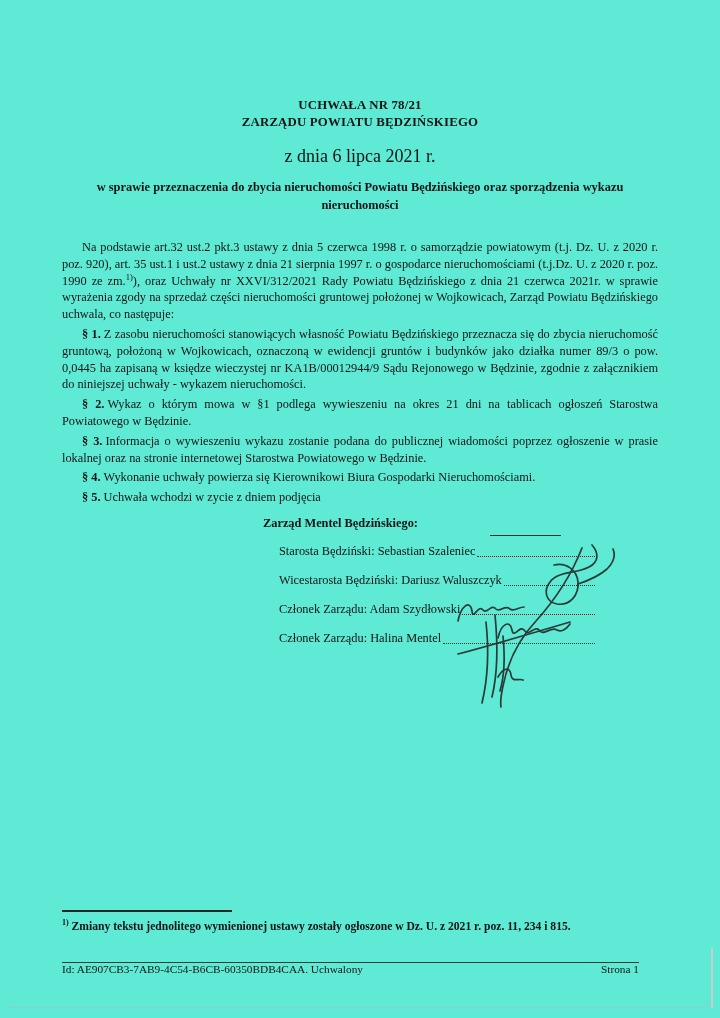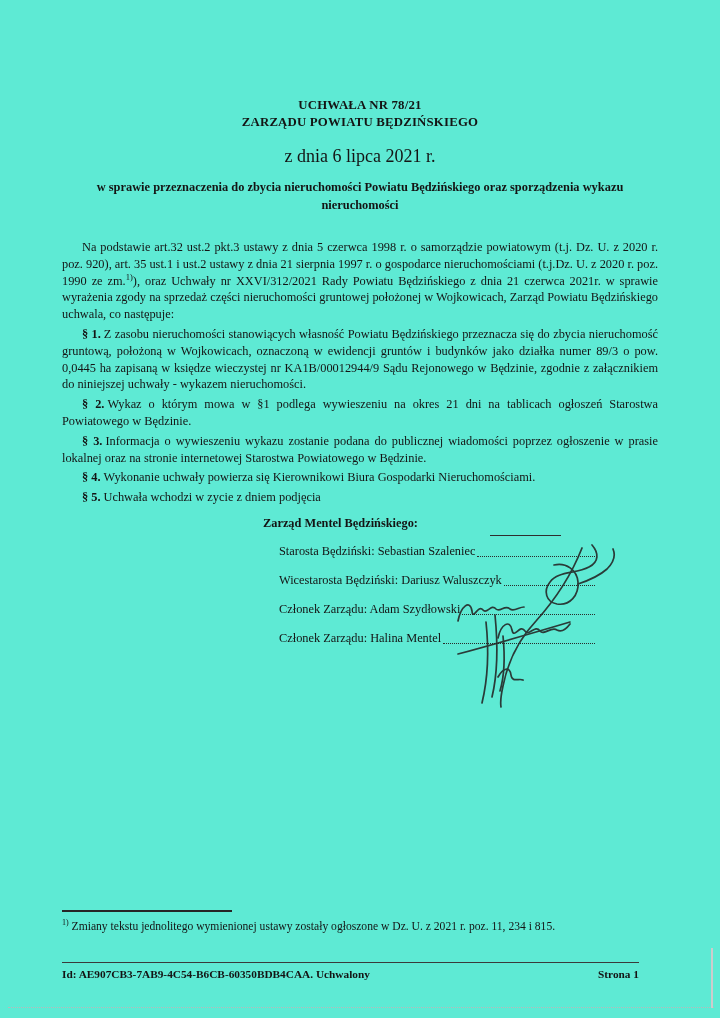--- a/index.html
+++ b/index.html
@@ -26,28 +26,28 @@
   .sig-heading { font-weight:bold; margin-bottom:12px; }
   .sig-row { display:flex; align-items:flex-end; line-height:17px; margin-bottom:12px; }
   .sig-label { white-space:nowrap;margin-left:16px; }
   .sig-dots { flex:1 1 auto; border-bottom:1.6px dotted #2b2b2b; margin:0 0 3px 2px; min-width:20px; }
   .sig-topline { position:absolute; top:535px; left:490px; width:71px; border-top:1.6px solid #2e2e2e; }
 
   
   .ink-svg { position:absolute; top:0; left:0; pointer-events:none; }
 
   
-  .footnote { position:absolute; top:910px; left:62px; width:560px; font-size:11.6px; }
+  .footnote { position:absolute; top:910px; left:62px; width:560px; font-size:11.6px;font-weight:bold; }
   .footnote-rule { width:170px; border-top:2px solid #262626; margin-bottom:6px; }
   .footnote-text sup { font-size:8px; }
 
   
   .doc-footer { position:absolute; top:962px; left:62px; width:577px;
-                border-top:1.5px solid #3a3a3a; padding-top:5px;
-                display:flex; justify-content:space-between; font-size:11.3px;font-weight:bold; }
+                border-top:1.5px solid #3a3a3a; 
+                display:flex; justify-content:space-between; font-size:11.3px; }
 
   
   .scan-noise-bottom { position:absolute; top:1007px; left:8px; width:706px;
                        border-top:1.4px dotted #b9b9b9; }
   .scan-noise-right { position:absolute; top:948px; left:711px; width:1.5px; height:60px;
                       background:#cccccc; }
 </style>
 </head>
 <body>
 

